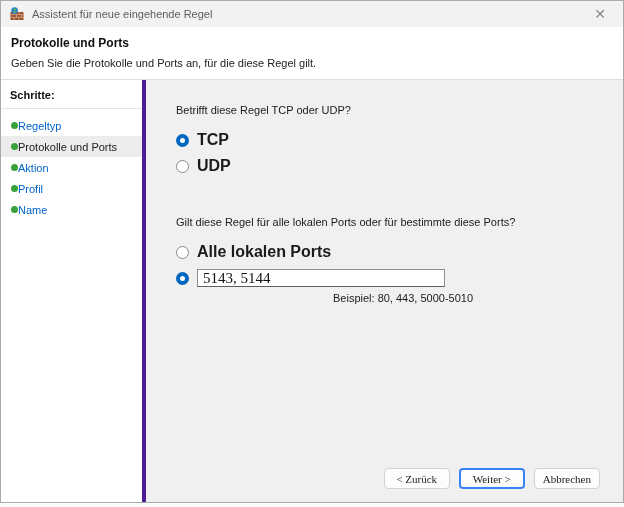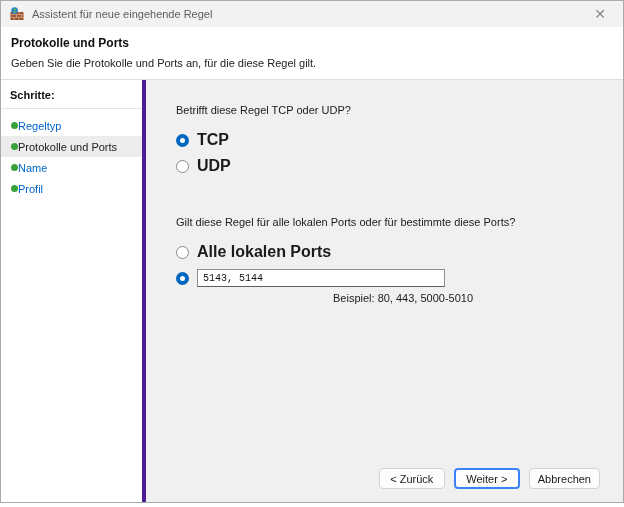--- a/index.html
+++ b/index.html
@@ -48,29 +48,29 @@
   .radio-row { display:flex; align-items:center; gap:8px; margin-top:8px; }
   .radio-row.first { margin-top:15px; }
   .radio {
     width:13px; height:13px; border-radius:50%; background:#ffffff; flex:0 0 13px;
     border:1px solid #8a8a8a;
   }
   .radio.checked { border:4px solid #0067c0; }
   .radio-label { font-size:16px; font-weight:bold; color:#1b1b1b; }
   .label-fixed { width:131px; }
   .ports-input {
-    width:248px; height:18px; font-family:Liberation Mono, monospace; font-size:10px;
+    width:248px; height:18px; font-family:Liberation Serif, serif; font-size:15px;
     border:1px solid #909090; border-bottom-color:#5f5f5f; background:#ffffff;
     padding:1px 5px; color:#111; outline:none;
   }
   .hint { font-size:11px; color:#1b1b1b; margin:5px 0 12px 157px; }
   
   .button-row { position:absolute; bottom:13px; right:23px; display:flex; gap:9px; }
   .btn {
-    min-width:66px; height:21px; font-family:Liberation Sans, sans-serif; font-size:11px; color:#1b1b1b;
+    min-width:66px; height:21px; font-family:Liberation Serif, serif; font-size:11px; color:#1b1b1b;
     background:#fdfdfd; border:1px solid #d2d2d2; border-radius:4px; padding:0 8px;
   }
   .btn.default { border:2px solid #3b82f6; }
   .bottom-strip { height:4px; background:#ffffff; }
 </style>
 </head>
 <body>
 
 <div class="window">
 
@@ -108,25 +108,29 @@
         <li class="step">
           <span class="bullet"></span>
           <span>Regeltyp</span>
         </li>
         <li class="step active">
           <span class="bullet"></span>
           <span>Protokolle und Ports</span>
         </li>
         <li class="step">
           <span class="bullet"></span>
-          <span>Name</span>
+          <span>Aktion</span>
         </li>
         <li class="step">
           <span class="bullet"></span>
           <span>Profil</span>
+        </li>
+        <li class="step">
+          <span class="bullet"></span>
+          <span>Name</span>
         </li>
       </ul>
     </div>
 
     <div class="content">
       <div class="question">Betrifft diese Regel TCP oder UDP?</div>
 
       <div class="radio-row first">
         <span class="radio checked"></span>
         <span class="radio-label">TCP</span>

